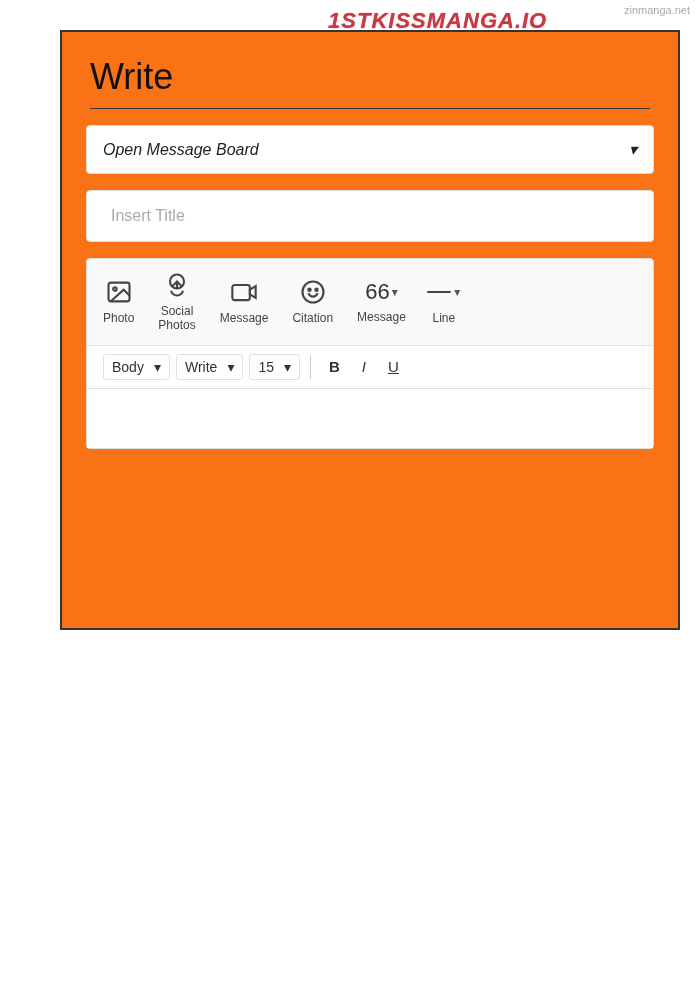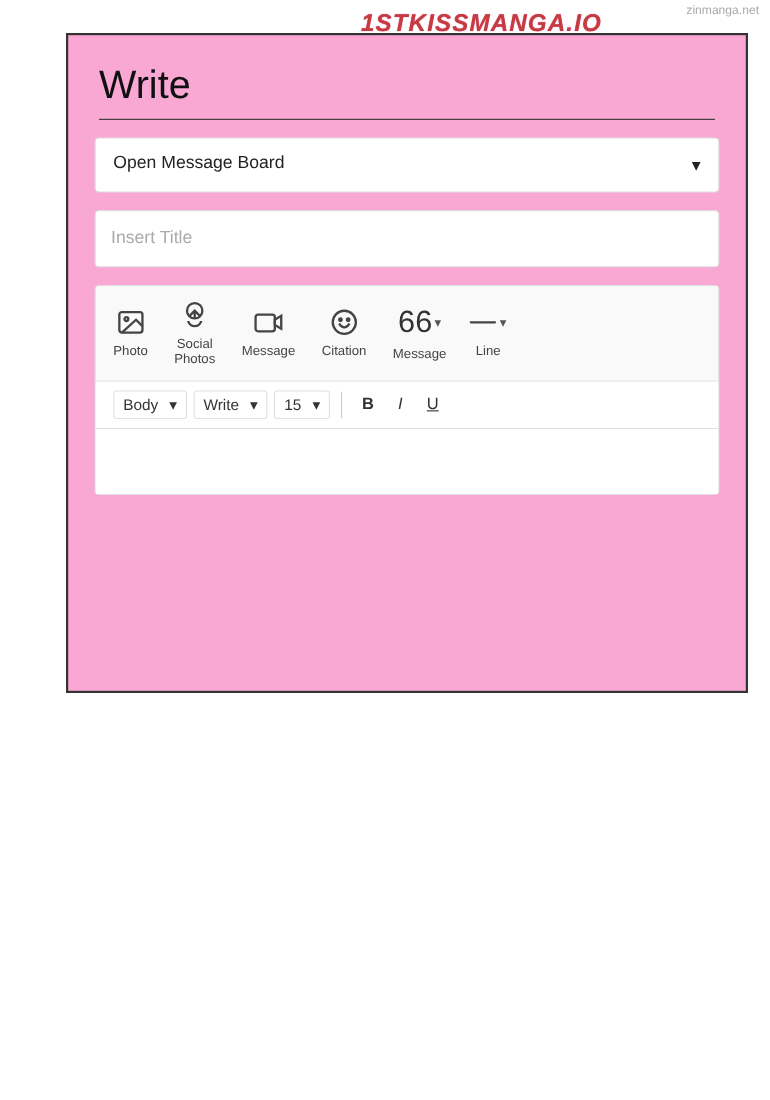--- a/index.html
+++ b/index.html
@@ -39,21 +39,21 @@
       font-size: 11px;
       color: #aaa;
       z-index: 10;
       pointer-events: none;
       text-align: right;
     }
 
     .main-card {
       border: 2px solid #333;
       margin: 30px 20px 20px 60px;
-      background: #f9a8d4;
+      background: #f97316;
       min-height: 600px;
     }
 
     .page-title {
       font-size: 36px;
       font-weight: 400;
       color: #111;
       padding: 24px 28px 10px 28px;
     }
 
@@ -68,34 +68,36 @@
       border-radius: 4px;
       margin: 0 24px 16px 24px;
       background: #fff;
     }
 
     .board-selector-inner {
       padding: 14px 16px;
       font-size: 16px;
       color: #111;
       display: flex;
+      align-items: center;
       justify-content: space-between;
+      font-style: italic;
     }
 
     .board-selector-inner span {
       font-size: 16px;
       color: #222;
     }
 
     .title-input-box {
       border: 1px solid #ddd;
       border-radius: 4px;
       margin: 0 24px 16px 24px;
       background: #fff;
-      padding: 16px 14px;
+      padding: 16px 24px;
     }
 
     .title-placeholder {
       font-size: 16px;
       color: #aaa;
     }
 
     .toolbar-area {
       border: 1px solid #ddd;
       border-radius: 4px;
@@ -139,21 +141,21 @@
       cursor: pointer;
     }
 
     .citation-top {
       display: flex;
       align-items: center;
       gap: 2px;
     }
 
     .citation-number {
-      font-size: 28px;
+      font-size: 22px;
       color: #333;
       font-weight: 400;
     }
 
     .chevron-down {
       font-size: 12px;
       color: #555;
     }
 
     .line-btn {

